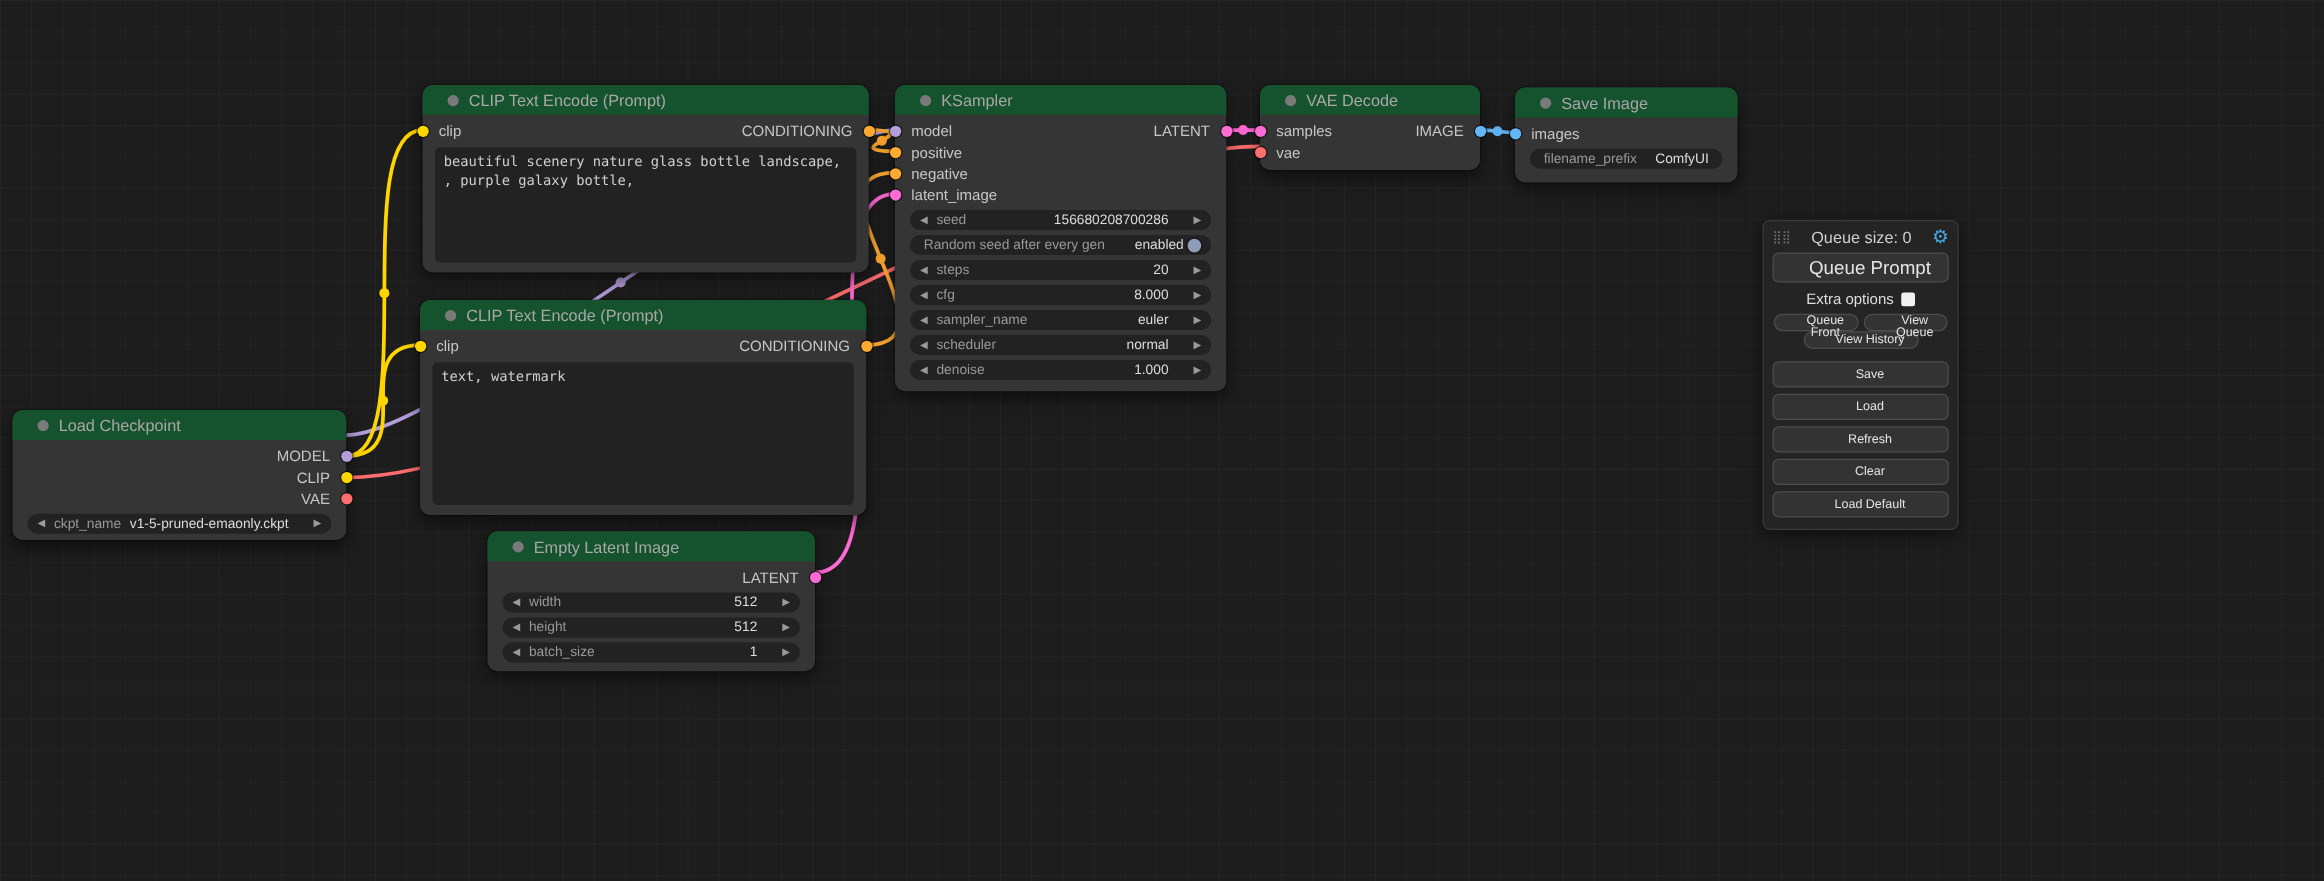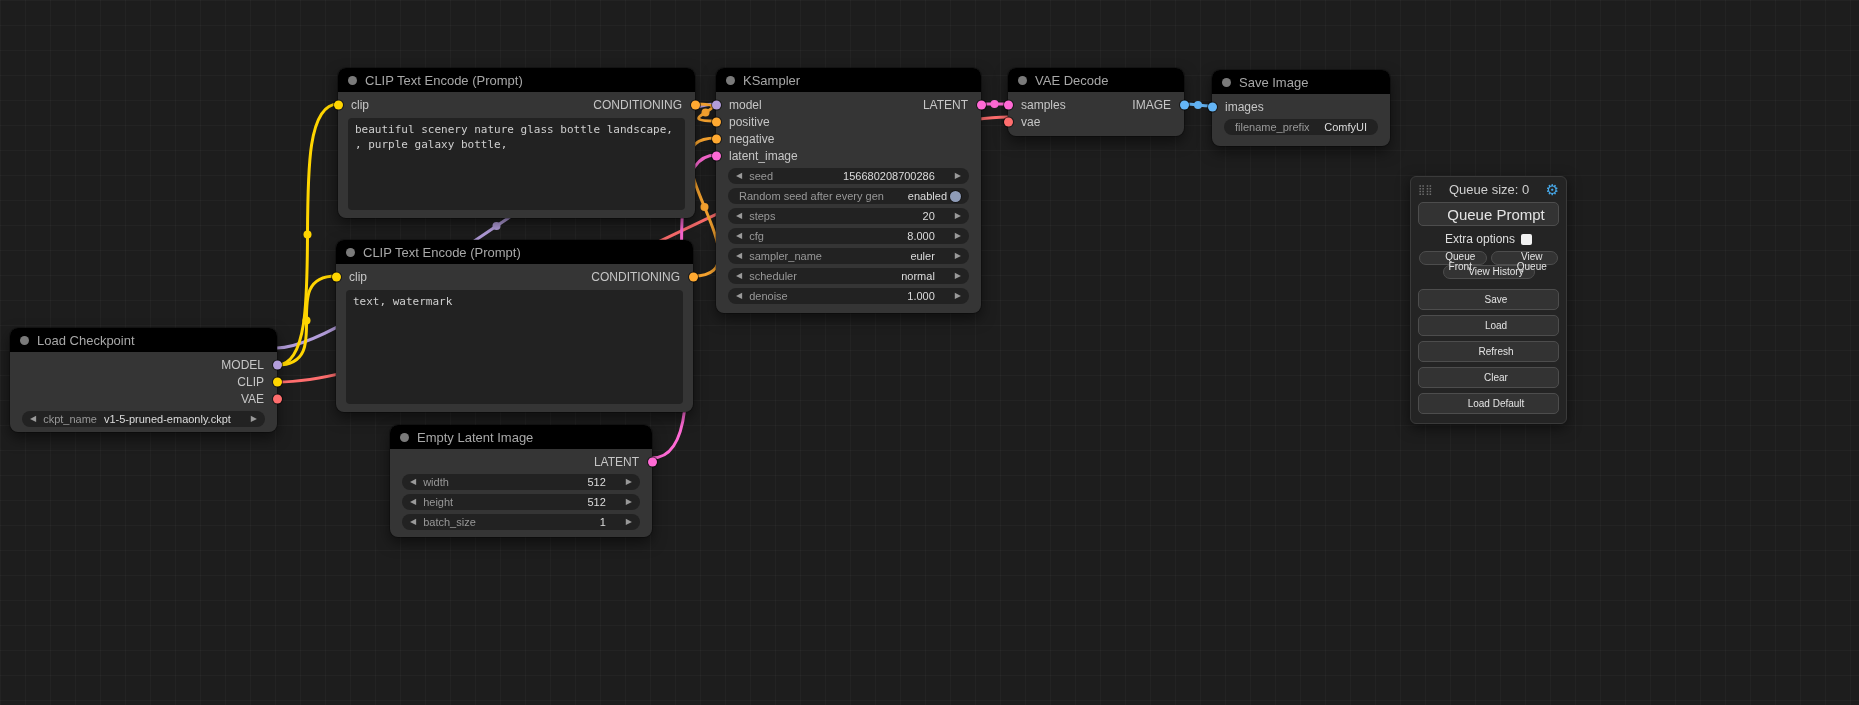--- a/index.html
+++ b/index.html
@@ -19,22 +19,22 @@
   }
   svg.wires { position:absolute; left:0; top:0; }
   .wire { fill:none; stroke-width:3px; }
 
   .node {
     position:absolute; background:#353535; border-radius:8px;
     box-shadow:0 6px 14px rgba(0,0,0,.5), 0 0 0 1px rgba(0,0,0,.25);
     color:#c8c8c8;
   }
   .node-header {
-    height:24px; background:#000000; border-radius:8px 8px 0 0;
-    display:flex; align-items:center; gap:8px; padding:0 10px;
+    height:24px; background:#14532d; border-radius:8px 8px 0 0;
+    display:flex; align-items:center; gap:8px; padding:0 20px;
   }
   .collapse-dot { width:9px; height:9px; border-radius:50%; background:#7a7a7a; flex:0 0 auto; cursor:pointer; }
   .node-title { font-size:13px; color:#a8a8a8; white-space:nowrap; }
   .node-body { padding-top:4px; }
 
   .srow { position:relative; height:17px; display:flex; align-items:center; font-size:12px; }
   .sdot {
     position:absolute; width:9px; height:9px; border-radius:50%;
     top:50%; transform:translateY(-50%); box-shadow:0 0 0 1px rgba(0,0,0,.55); cursor:crosshair;
   }

